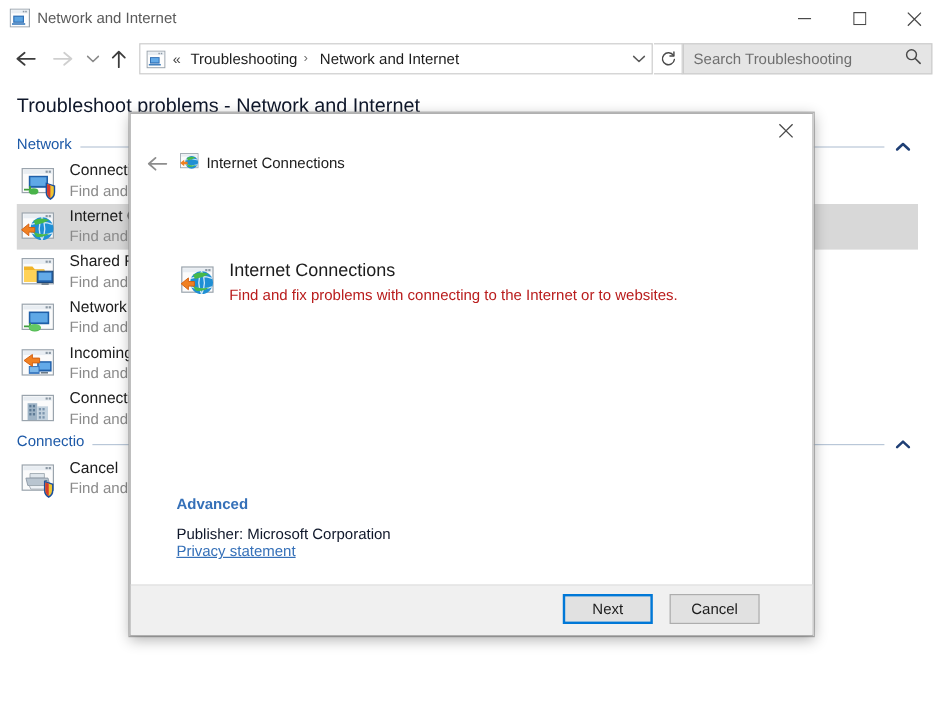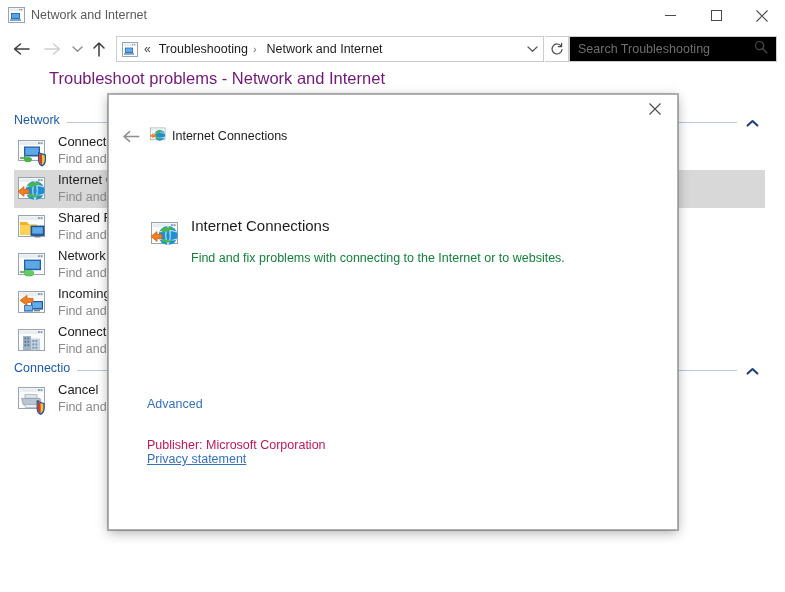--- a/index.html
+++ b/index.html
@@ -59,30 +59,30 @@
     position: absolute; right: 0; top: 0; width: 22px; height: 24px;
     display: flex; align-items: center; justify-content: center;
   }
   .refreshbtn {
     position: absolute; left: 545px; top: 36px; width: 24px; height: 26px;
     border: 1px solid #cccccc; border-left: none; background: #fff;
     display: flex; align-items: center; justify-content: center;
   }
   .searchbox {
     position: absolute; left: 569px; top: 36px; width: 208px; height: 26px;
-    border: 1px solid #cccccc; background: #000000;
+    border: 1px solid #cccccc; background: #e5e5e5;
     display: flex; align-items: center;
   }
   .search-ph { font-size: 12.5px; color: #6f6f6f; margin-left: 8px; flex: 1 1 auto; white-space: nowrap; }
   .search-ico { margin-right: 8px; flex: 0 0 auto; }
 
   
   .pagetitle {
-    position: absolute; left: 14px; top: 69px;
-    font-size: 16.5px; color: #701a75; white-space: nowrap; margin-left: 35px;
+    position: absolute; left: 14px; top: 79px;
+    font-size: 16.5px; color: #0f172a; white-space: nowrap;
   }
 
   .grouphdr { position: absolute; height: 18px; }
   .gh-label { font-size: 12.5px; color: #1e5aa8; white-space: nowrap; float: left; }
   .gh-rule {
     position: absolute; left: 0; top: 9px; right: 28px; height: 1px;
     background: #b9c7d8;
   }
   .gh-chev { position: absolute; right: 6px; top: 2px; }
 
@@ -124,31 +124,31 @@
   .dlg-heading {
     position: absolute; left: 38px; top: 78px;
     font-size: 16.5px; color: #2a5699; white-space: nowrap;
   }
   .dlg-item-ico { position: absolute; left: 40px; top: 124px; width: 32px; height: 32px; }
   .dlg-item-t1 {
     position: absolute; left: 82px; top: 122px;
     font-size: 15px; color: #1c1c1c; white-space: nowrap;
   }
   .dlg-item-t2 {
-    position: absolute; left: 82px; top: 156px;
-    font-size: 12.5px; color: #15803d; white-space: nowrap;
+    position: absolute; left: 82px; top: 144px;
+    font-size: 12.5px; color: #b91c1c; white-space: nowrap;
   }
   .dlg-link {
     position: absolute; font-size: 12.5px; color: #3570b8; white-space: nowrap;
   }
-  .lnk-adv { left: 38px; top: 302px; }
+  .lnk-adv { left: 38px; top: 318px; font-weight: bold; }
   .lnk-priv { left: 38px; top: 357px; text-decoration: underline; }
   .dlg-pub {
     position: absolute; left: 38px; top: 343px;
-    font-size: 12.5px; color: #be185d; white-space: nowrap;
+    font-size: 12.5px; color: #0f172a; white-space: nowrap;
   }
   .dlg-footer {
     position: absolute; left: 0; bottom: 0; width: 568px; height: 42px;
     background: #f0f0f0; border-top: 1px solid #dfdfdf;
   }
   .dbtn {
     position: absolute; top: 7px; height: 25px; width: 75px;
     font-size: 12.5px; color: #1c1c1c;
     display: flex; align-items: center; justify-content: center;
     background: #e1e1e1; border: 1px solid #adadad; cursor: default;
@@ -462,16 +462,20 @@
         <path d="M2 17.5 L8 12.6 L8 15.6 L13 15.6 L13 19.4 L8 19.4 L8 22.4 Z" fill="#f08022" stroke="#d35f10" stroke-width="0.8" stroke-linejoin="round"></path>
       </svg>
     </div>
     <div class="dlg-item-t1">Internet Connections</div>
     <div class="dlg-item-t2">Find and fix problems with connecting to the Internet or to websites.</div>
 
     <div class="dlg-link lnk-adv">Advanced</div>
     <div class="dlg-pub">Publisher:  Microsoft Corporation</div>
     <div class="dlg-link lnk-priv">Privacy statement</div>
 
+    <div class="dlg-footer">
+      <div class="dbtn dbtn-next">Next</div>
+      <div class="dbtn dbtn-cancel">Cancel</div>
+    </div>
 
   </div>
 
 </div>
 
 </body></html>

